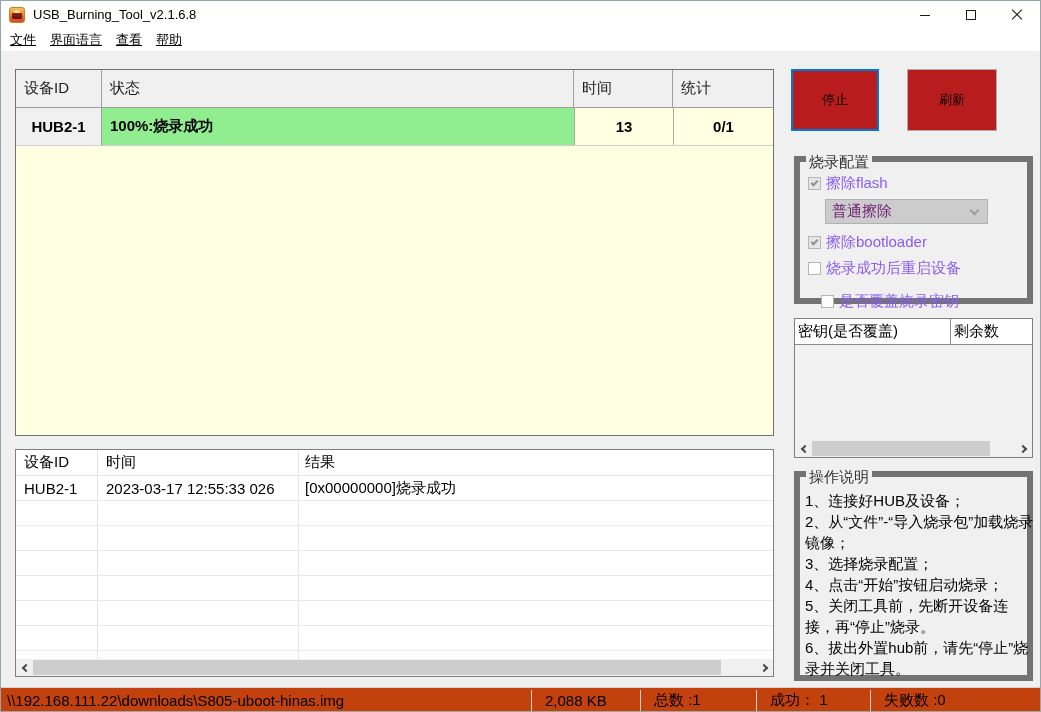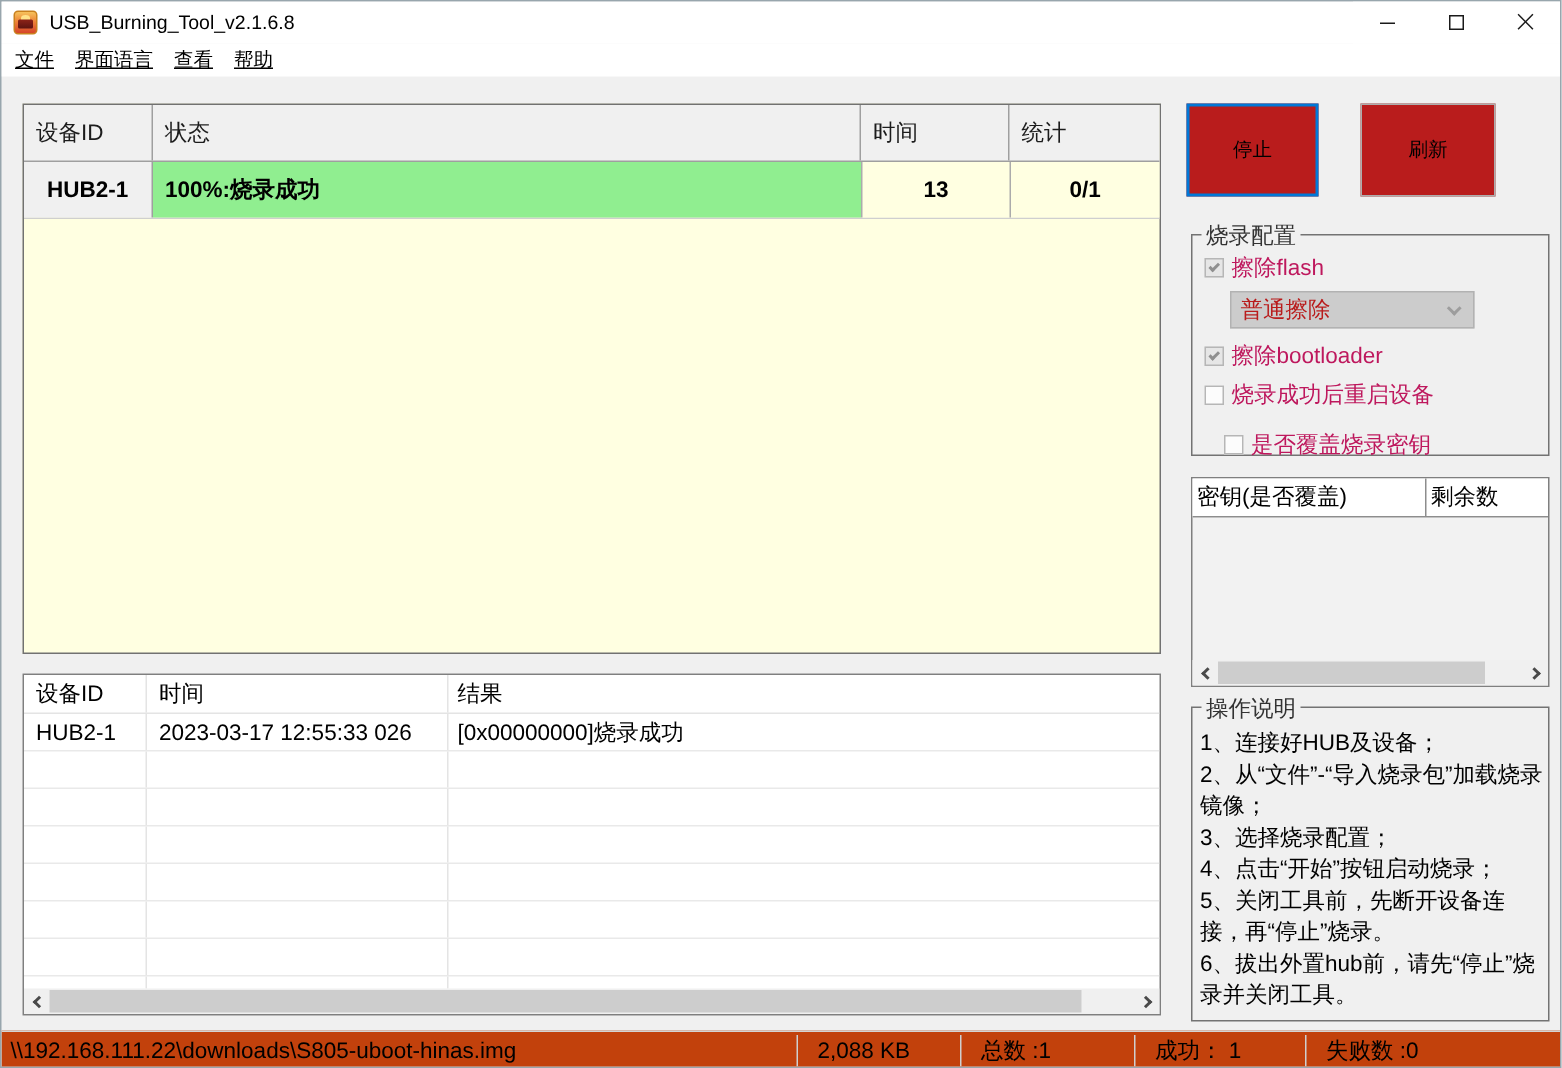--- a/index.html
+++ b/index.html
@@ -52,29 +52,29 @@
   .dev-row .dc { font-size:15px; display:flex; align-items:center; }
   .dc1 { width:86px; background:#f0f0f0; border-right:1px solid #9f9f9f; justify-content:center; font-weight:700; }
   .dc2 { width:472px; background:#90ee90; padding-left:8px; font-weight:600; }
   .dc3 { width:99px; background:#ffffe1; border-left:1px solid #ababab; justify-content:center; font-weight:700; }
   .dc4 { flex:1; background:#ffffe1; border-left:1px solid #ababab; justify-content:center; font-weight:700; }
   
   .btn { position:absolute; display:flex; align-items:center; justify-content:center; font-size:13px; background:#b91c1c; cursor:default; }
   .btn-stop    { left:790px; top:68px; width:88px; height:62px; border:2px solid #0078d7; }
   .btn-refresh { left:906px; top:68px; width:90px; height:62px; border:1px solid #adadad; }
   
-  .group { position:absolute; border:1px solid #737373; }
+  .group { position:absolute; border:6px solid #737373; }
   .group-title { position:absolute; top:-9px; left:6px; background:#f0f0f0; padding:0 3px; font-size:15px; color:#333; white-space:nowrap; }
   .grp-config { left:793px; top:155px; width:239px; height:148px; }
-  .cb-row { position:absolute; left:8px; display:flex; align-items:center; gap:5px; font-size:15px; color:#be185d; }
+  .cb-row { position:absolute; left:8px; display:flex; align-items:center; gap:5px; font-size:15px; color:#8b5cf6; }
   .cb-box { width:13px; height:13px; border:1px solid #b6b6b6; background:#fcfcfc; display:flex; align-items:center; justify-content:center; flex:none; }
   .cb-box.checked { background:#e6e6e6; }
   .cb-check { width:7px; height:4px; border-left:2px solid #8f8f8f; border-bottom:2px solid #8f8f8f; transform:rotate(-45deg) translate(1px,-1px); }
   .dropdown { position:absolute; left:25px; top:37px; width:163px; height:25px; background:#cccccc; border:1px solid #b2b2b2;
-              display:flex; align-items:center; font-size:15px; color:#b91c1c; padding-left:6px; }
+              display:flex; align-items:center; font-size:15px; color:#701a75; padding-left:6px; }
   .dd-chev { position:absolute; right:9px; top:7px; width:7px; height:7px; border-left:2px solid #9d9d9d; border-bottom:2px solid #9d9d9d; transform:rotate(-45deg); }
   
   .key-table { position:absolute; left:793px; top:317px; width:239px; height:140px; border:1px solid #7f7f7f; background:#f2f2f2; display:flex; flex-direction:column; }
   .key-head { display:flex; height:26px; background:#ffffff; border-bottom:1px solid #8d8d8d; flex:none; }
   .key-head .kc { font-size:15px; display:flex; align-items:center; padding-left:3px; }
   .kc1 { width:156px; border-right:1px solid #8d8d8d; } .kc2 { flex:1; }
   .key-body { flex:1; }
   
   .hscroll { height:17px; background:#f0f0f0; display:flex; align-items:center; flex:none; position:relative; }
   .sb-arrow { width:17px; height:17px; display:flex; align-items:center; justify-content:center; flex:none; }

